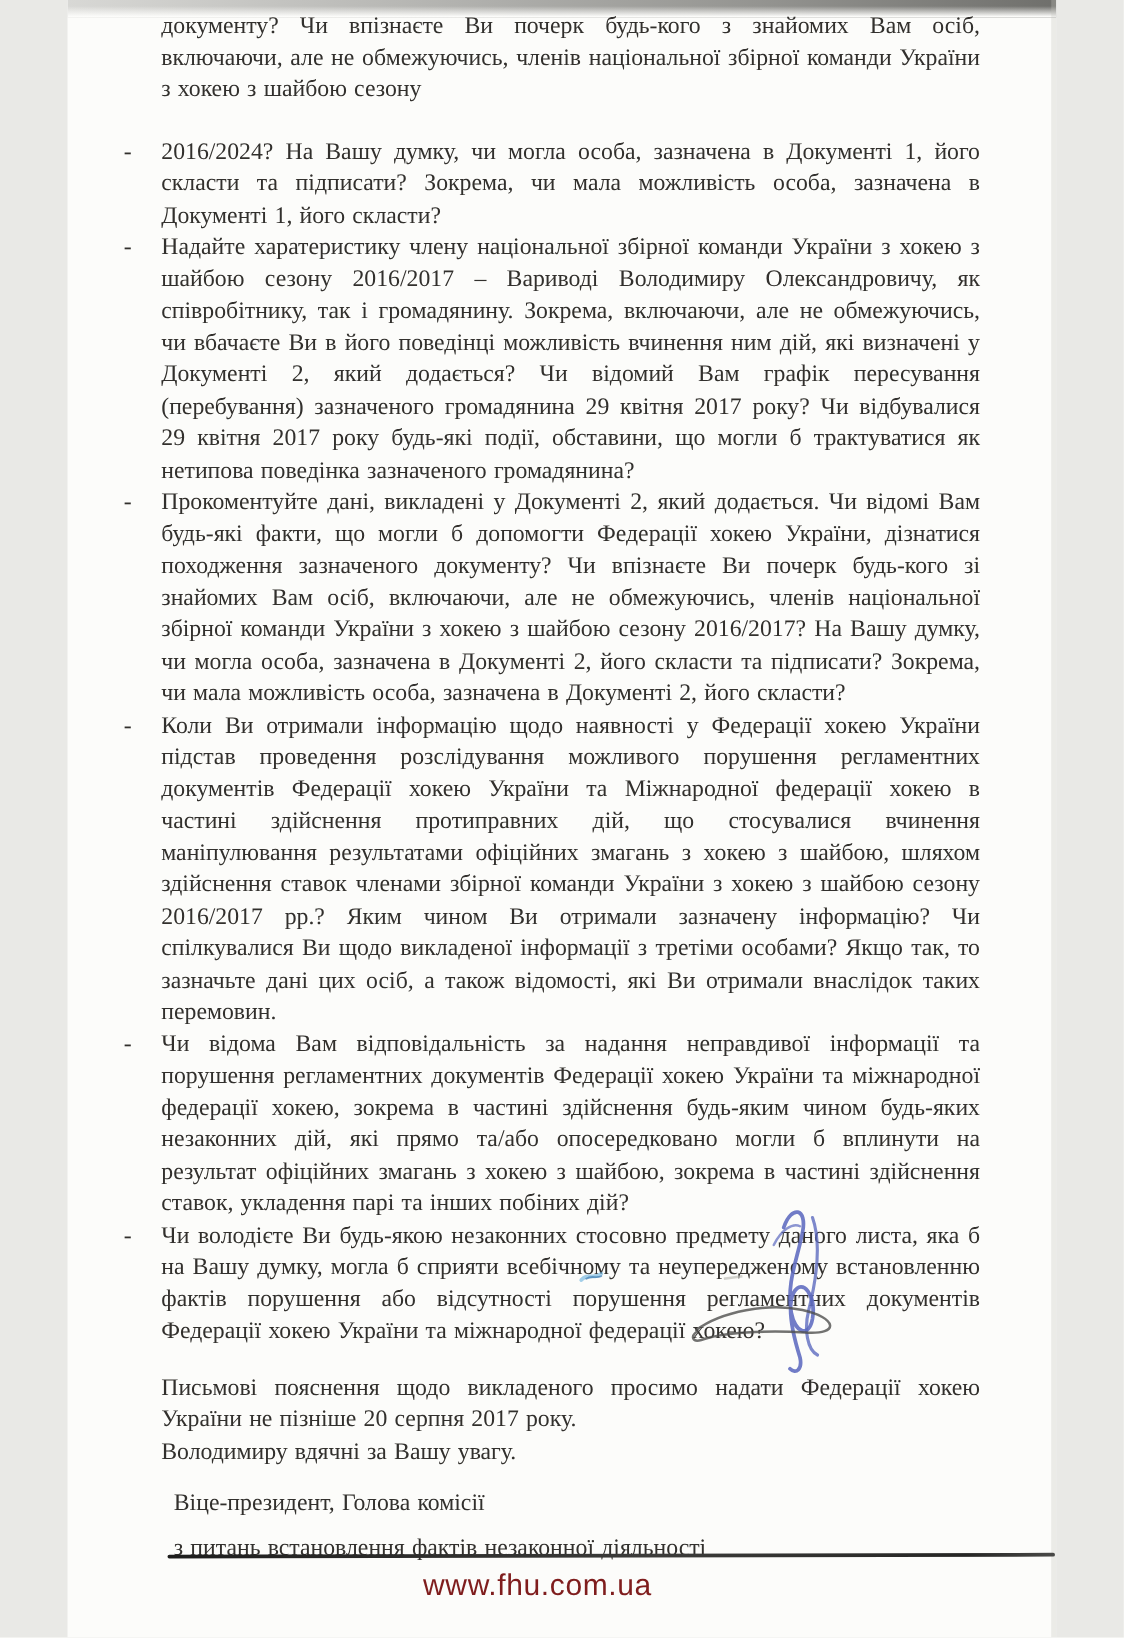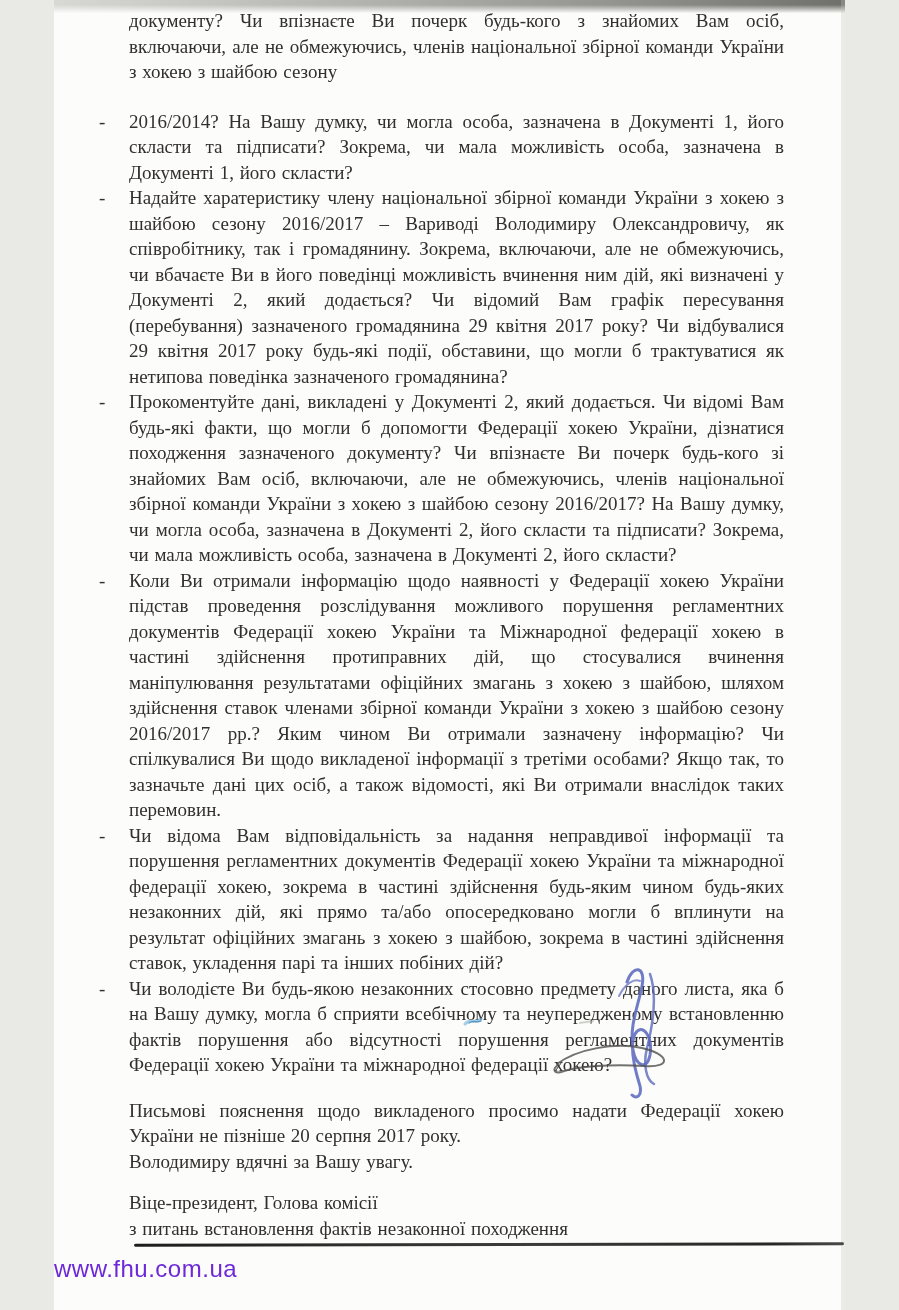--- a/index.html
+++ b/index.html
@@ -43,63 +43,64 @@
   .continuation { margin-bottom:24px; }
 
   .bullet-item { display:flex; margin:0 61px 0 45px; }
   .bullet-item .dash { flex:none; width:30px; }
   .bullet-item .btext { flex:1; margin:0; text-align:justify; }
 
   .closing { margin-top:20px; }
   .closing .para { }
 
   .sigblock { margin-top:16px; margin-left:75px; margin-right:61px; }
-  .sigblock p { margin:0; }
+  .sigblock p { margin:10px; }
   .sig-underline { letter-spacing:0.5px; white-space:nowrap; }
 
   
   .signature-svg { position:absolute; left:495px; top:962px; }
   .pen-dot-svg   { position:absolute; left:408px; top:1014px; }
   .pencil-svg    { position:absolute; left:834px; top:412px; opacity:0.65; }
   .faint-dash {
     position:absolute; left:525px; top:1021px; width:15px; height:2px;
     background:#b4b4ae; opacity:0.6; transform:rotate(-8deg);
   }
 
   
   .footer-rule {
     position:absolute; left:80px; top:1243px; width:710px; height:3px;
     border-radius:2px;
     background:linear-gradient(to right, #1d1d1c, #3c3c3a 55%, #262624 90%, #4a4a48);
     transform:rotate(-0.12deg);
   }
   .footer-url {
     position:absolute; top:1255px; left:0; right:39px;
+    text-align:center;
     font-family:"Liberation Sans","DejaVu Sans",sans-serif;
-    font-size:24px; color:#6d28d9; letter-spacing:0.5px;
+    font-size:24px; color:#7f1d1d; letter-spacing:0.5px;
   }
 </style>
 </head>
 <body>
 
 <div class="page">
 
   <div class="scan-top-band"></div>
   <div class="scan-fold-line"></div>
   <div class="scan-right-shade"></div>
 
   <div class="content">
 
     <p class="para justify continuation">документу? Чи впізнаєте Ви почерк будь-кого з знайомих Вам осіб, включаючи, але не обмежуючись, членів національної збірної команди України з хокею з шайбою сезону</p>
 
     <div class="bullets">
 
       <div class="bullet-item">
         <span class="dash">-</span>
-        <p class="btext">2016/2014? На Вашу думку, чи могла особа, зазначена в Документі 1, його скласти та підписати? Зокрема, чи мала можливість особа, зазначена в Документі 1, його скласти?</p>
+        <p class="btext">2016/2024? На Вашу думку, чи могла особа, зазначена в Документі 1, його скласти та підписати? Зокрема, чи мала можливість особа, зазначена в Документі 1, його скласти?</p>
       </div>
 
       <div class="bullet-item">
         <span class="dash">-</span>
         <p class="btext">Надайте харатеристику члену національної збірної команди України з хокею з шайбою сезону 2016/2017 – Вариводі Володимиру Олександровичу, як співробітнику, так і громадянину. Зокрема, включаючи, але не обмежуючись, чи вбачаєте Ви в його поведінці можливість вчинення ним дій, які визначені у Документі 2, який додається? Чи відомий Вам графік пересування (перебування) зазначеного громадянина 29 квітня 2017 року? Чи відбувалися 29 квітня 2017 року будь-які події, обставини, що могли б трактуватися як нетипова поведінка зазначеного громадянина?</p>
       </div>
 
       <div class="bullet-item">
         <span class="dash">-</span>
         <p class="btext">Прокоментуйте дані, викладені у Документі 2, який додається. Чи відомі Вам будь-які факти, що могли б допомогти Федерації хокею України, дізнатися походження зазначеного документу? Чи впізнаєте Ви почерк будь-кого зі знайомих Вам осіб, включаючи, але не обмежуючись, членів національної збірної команди України з хокею з шайбою сезону 2016/2017? На Вашу думку, чи могла особа, зазначена в Документі 2, його скласти та підписати? Зокрема, чи мала можливість особа, зазначена в Документі 2, його скласти?</p>
@@ -122,21 +123,21 @@
 
     </div>
 
     <div class="closing">
       <p class="para justify">Письмові пояснення щодо викладеного просимо надати Федерації хокею України не пізніше 20 серпня 2017 року.</p>
       <p class="para">Володимиру вдячні за Вашу увагу.</p>
     </div>
 
     <div class="sigblock">
       <p>Віце-президент, Голова комісії</p>
-      <p>з питань встановлення фактів незаконної походження</p>
+      <p>з питань встановлення фактів незаконної діяльності</p>
     </div>
 
   </div>
 
   <svg class="signature-svg" width="170" height="145" viewBox="0 0 170 145">
     <path d="M78,20 C84,2 97,4 93,24 C89,45 80,64 84,88 C87,104 98,109 101,93 C104,74 93,60 86,72 C80,84 86,108 91,124 C93,133 88,138 83,133" fill="none" stroke="#5d6abf" stroke-width="3" stroke-linecap="round" opacity="0.88"></path>
     <path d="M101,12 C108,32 104,62 98,86 C94,102 97,118 105,122" fill="none" stroke="#5d6abf" stroke-width="2.5" stroke-linecap="round" opacity="0.8"></path>
     <path d="M70,34 C76,22 85,16 91,19" fill="none" stroke="#5d6abf" stroke-width="2" stroke-linecap="round" opacity="0.7"></path>
     <path d="M8,102 C28,87 66,80 93,86 C120,92 124,106 95,104 C64,102 28,104 12,110 C5,112 3,107 9,103" fill="none" stroke="#4f4f4d" stroke-width="2" stroke-linecap="round" opacity="0.8"></path>
   </svg>

